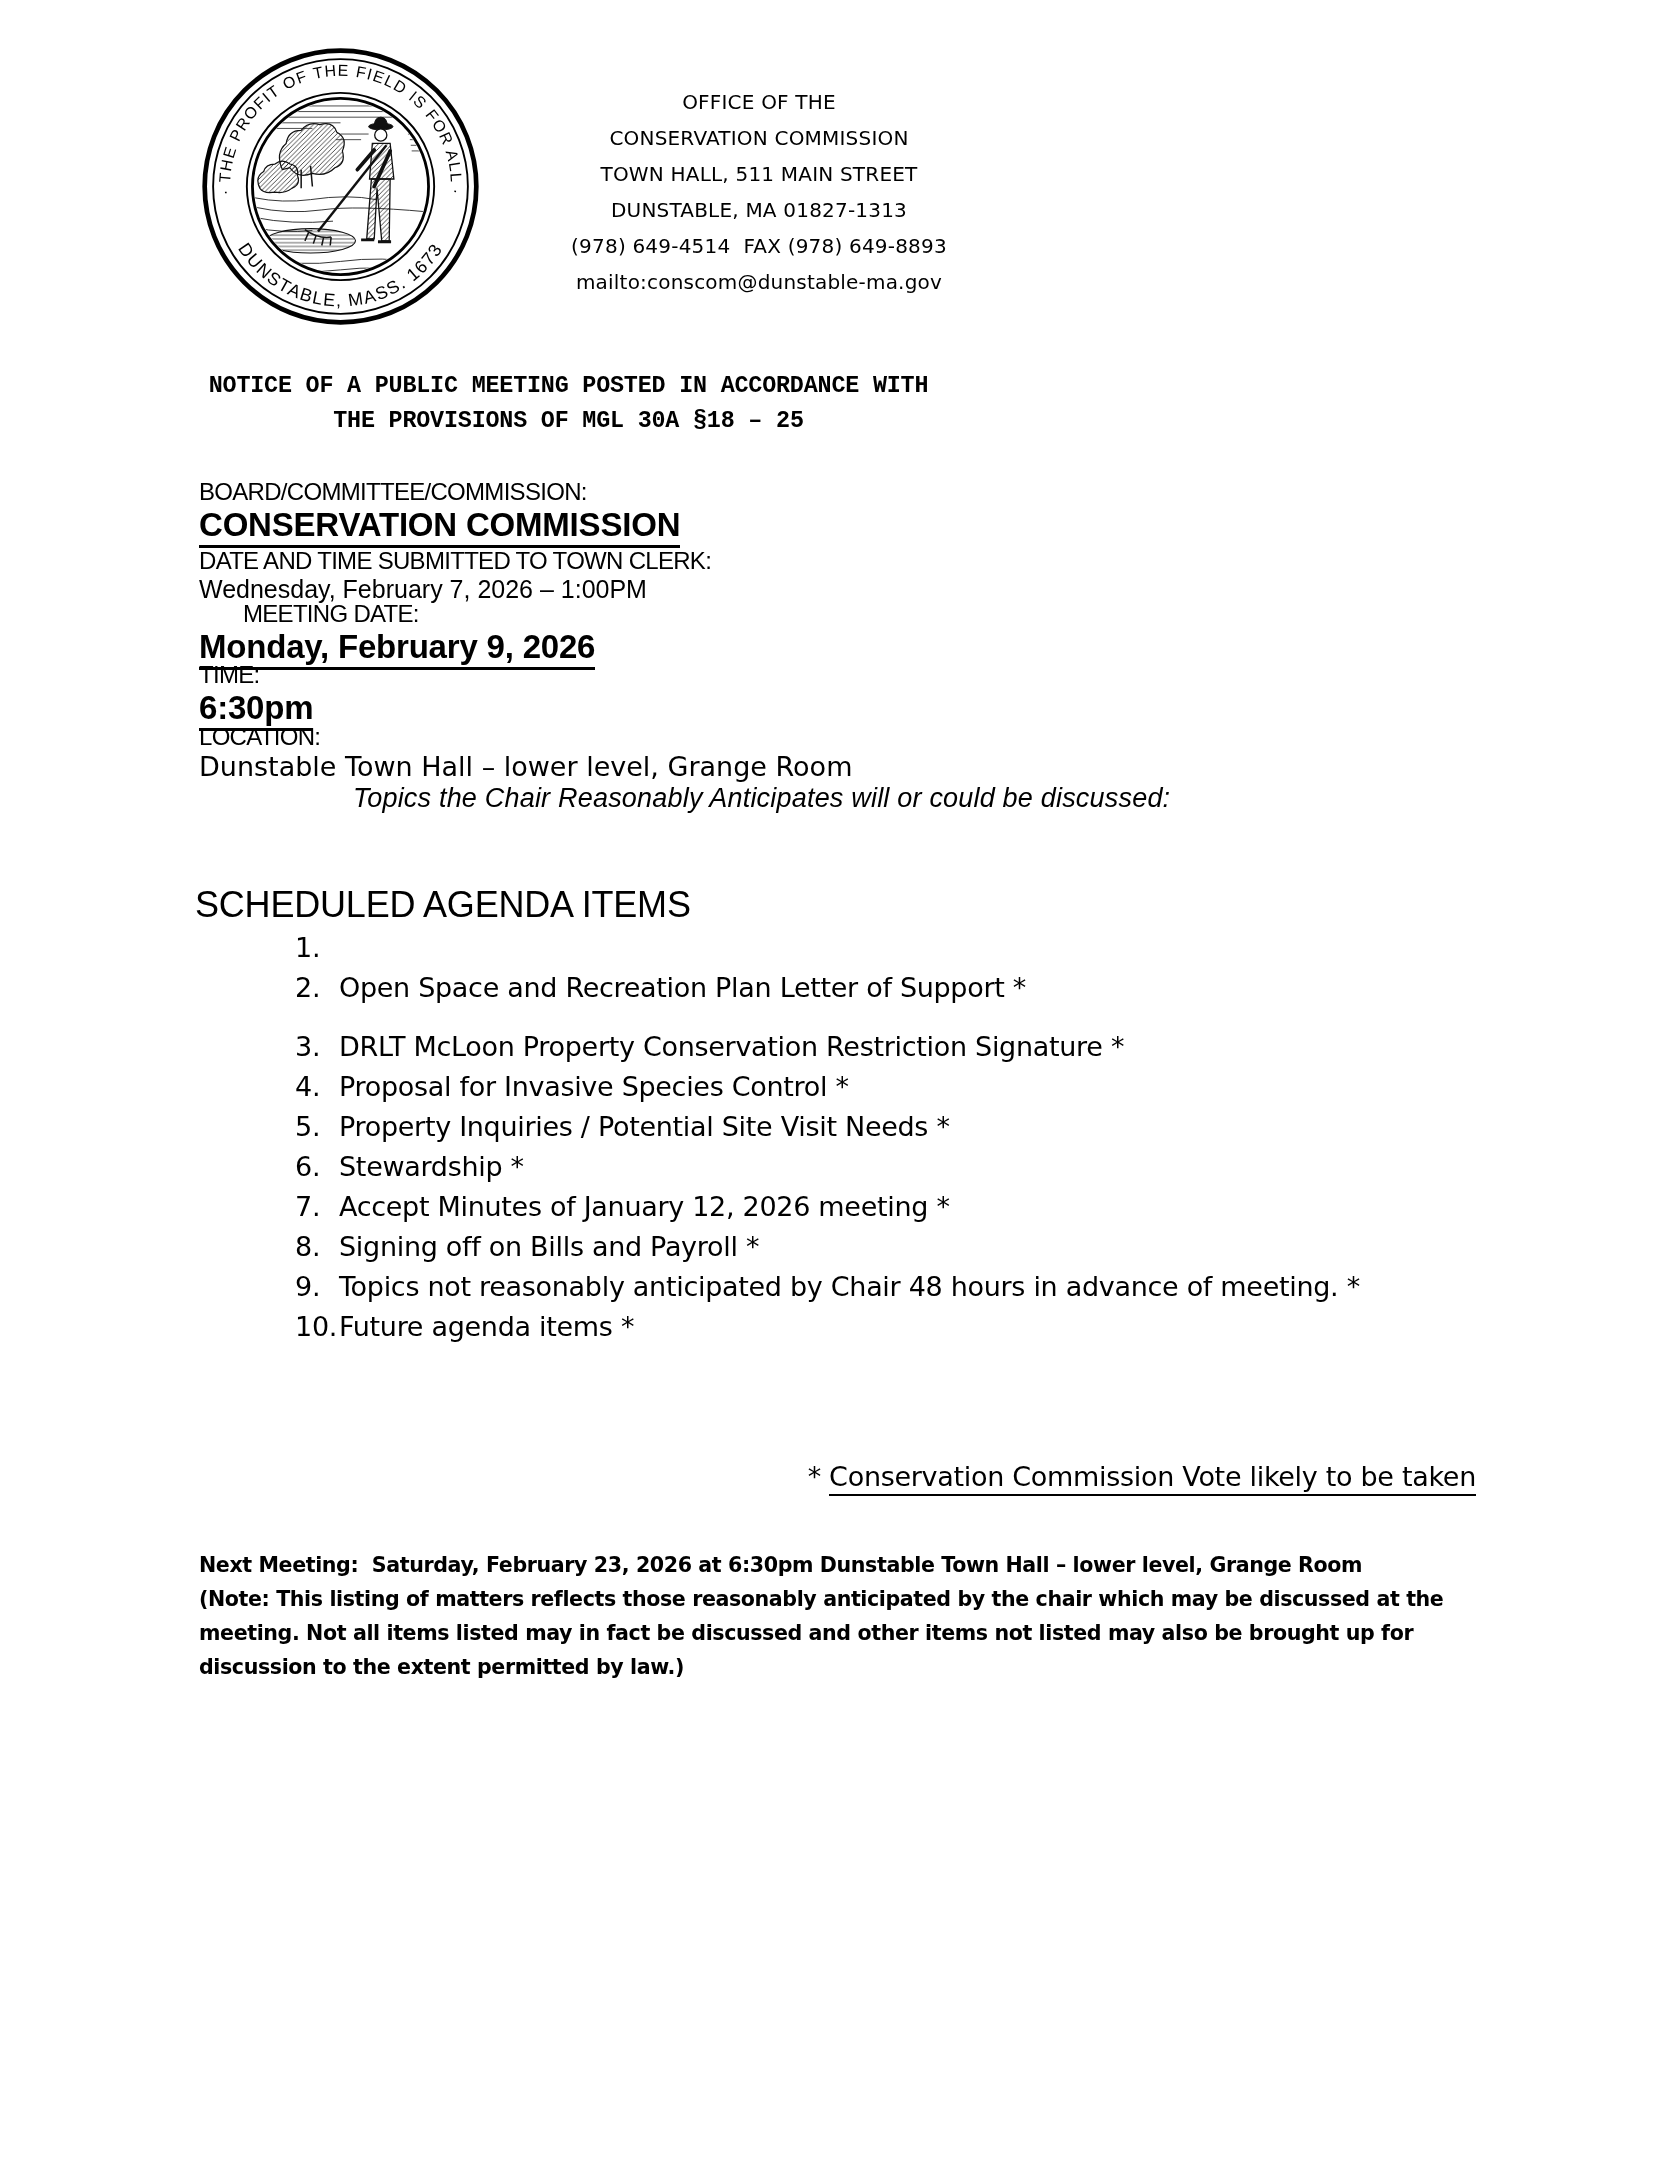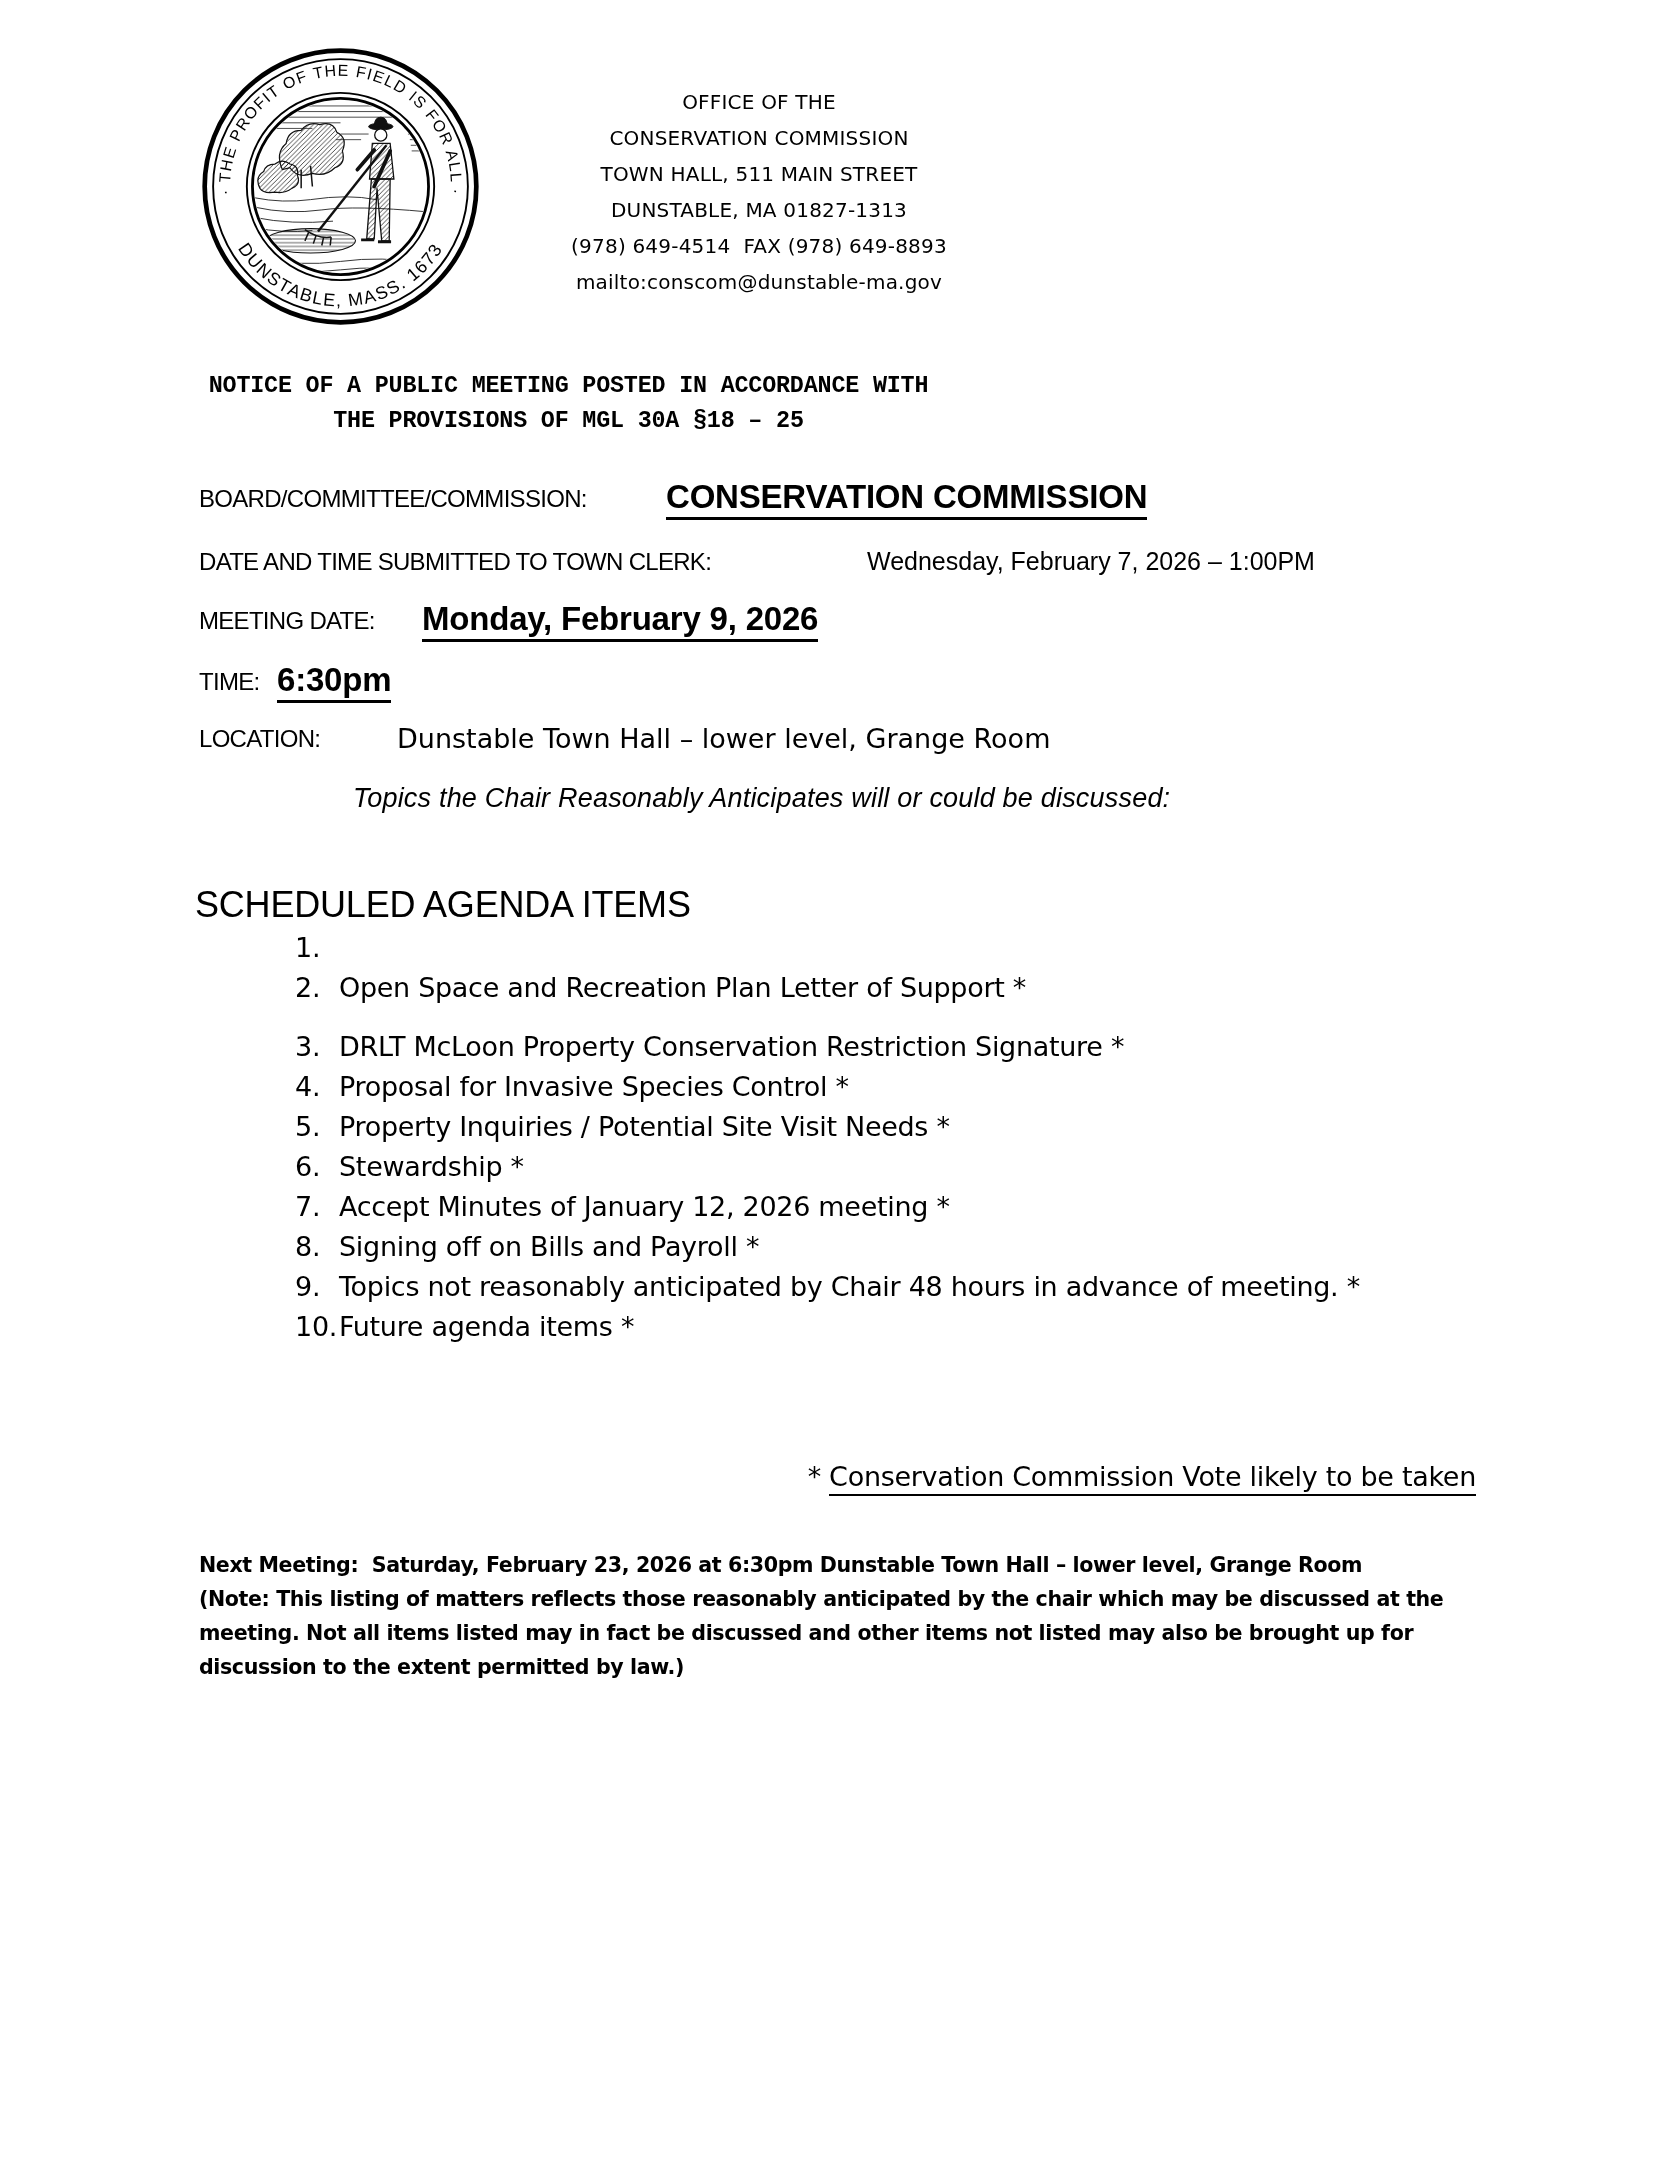--- a/index.html
+++ b/index.html
@@ -13,29 +13,29 @@
   .hdr{position:absolute;left:384px;top:84px;width:750px;text-align:center;
        font-size:20px;line-height:36px;letter-spacing:0.2px;}
   .hdr div{white-space:pre;}
 
   
   .notice{position:absolute;left:100px;top:369px;width:937px;text-align:center;
           font-family:Liberation Mono, monospace;font-weight:bold;
           font-size:23.4px;line-height:35px;letter-spacing:-0.2px;}
 
   
-  .formline{position:absolute;left:199px;display:flex;align-items:center;white-space:pre;}
+  .formline{position:absolute;left:199px;display:flex;align-items:flex-start;white-space:pre;flex-direction:column;}
   .lbl{font-family:"Liberation Sans",sans-serif;font-size:24px;letter-spacing:-0.7px;
        flex:none;white-space:pre;}
   .bigval{font-family:"Liberation Sans",sans-serif;font-weight:bold;font-size:33px;
           letter-spacing:-0.2px;border-bottom:3.7px solid #000;padding-bottom:0.9px;white-space:pre;}
   .val{font-family:"Liberation Sans",sans-serif;font-size:25px;white-space:pre;}
   #line-board{top:478px;}   #line-board .lbl{width:467px;}
   #line-clerk{top:547px;}   #line-clerk .lbl{width:668px;}
-  #line-meeting{top:600px;} #line-meeting .lbl{width:223px;}
+  #line-meeting{top:600px;} #line-meeting .lbl{width:223px;margin-left:44px;}
   #line-time{top:661px;}    #line-time .lbl{width:78px;}
   #line-location{top:723px;}#line-location .lbl{width:198px;}
   #line-location .val{font-family:"DejaVu Sans",sans-serif;font-size:27px;}
 
   .topics{position:absolute;left:353px;top:783px;font-family:"Liberation Sans",sans-serif;
           font-style:italic;font-size:27px;letter-spacing:0.2px;}
 
   
   .agenda-head{position:absolute;left:195px;top:884px;font-family:"Liberation Sans",sans-serif;
                font-weight:normal;font-size:36px;letter-spacing:-0.2px;}

